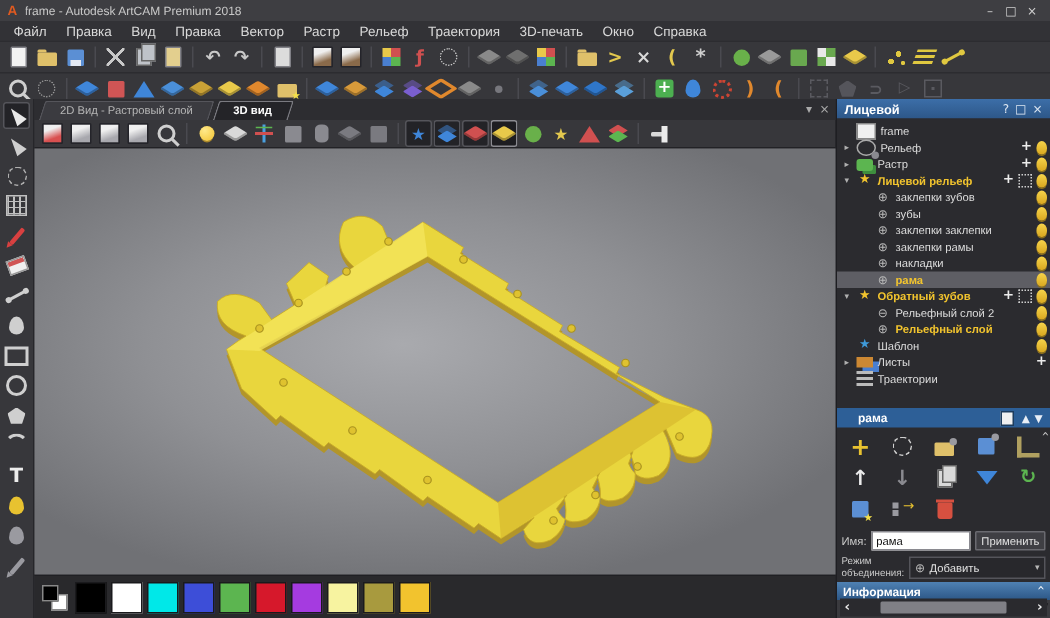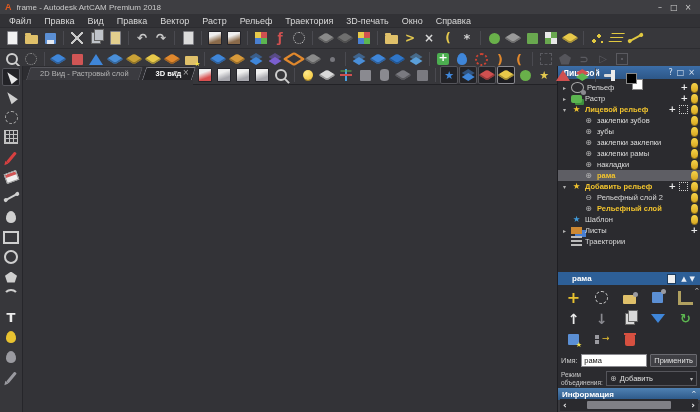--- a/index.html
+++ b/index.html
@@ -103,21 +103,21 @@
   .s-linknodes::before{content:"";position:absolute;width:4px;height:4px;background:#9a9aa0;left:0;top:0;box-shadow:0 5px 0 #9a9aa0}
   .s-linknodes::after{content:"→";position:absolute;right:-1px;top:-2px;color:var(--c,#e8c230);font-size:9px;font-family:"DejaVu Sans",sans-serif}
   .s-vectors{width:9px;height:9px;border:1px solid #aaa;border-radius:50%;position:relative}
   .s-vectors::after{content:"";position:absolute;width:5px;height:5px;border-radius:50%;background:#8a8a90;right:-3px;bottom:-3px}
   .s-raster{width:8px;height:8px;background:#5cb550;border-radius:2px;box-shadow:3px 3px 0 -1px #3e8f3e}
   .s-sheets{width:7px;height:7px;background:#cc8833;box-shadow:4px 3px 0 #4a7fd0}
   .s-spring{width:5px;height:11px;background:repeating-linear-gradient(180deg,#bbb 0 2px,#0000 2px 4px)}
   
   .mainrow{position:absolute;left:0;right:0;top:66px;bottom:0;display:flex}
   .lefttools{width:22px;background:#37373b;display:flex;flex-direction:column;align-items:center;padding-top:2px;gap:2px;border-right:1px solid #26262a}
-  .center{flex:1;display:flex;min-width:0}
+  .center{flex:1;display:flex;flex-direction:column;min-width:0}
   .tabrow{height:14px;background:#2d2d31;display:flex;align-items:flex-end;padding-left:5px;gap:3px;position:relative}
   .tab{position:relative;height:13px;padding:0 12px;display:flex;align-items:center;cursor:default}
   .tab::before{content:"";position:absolute;inset:0;background:#3b3b40;border:1px solid #55555b;border-bottom:none;transform:skewX(-18deg);border-radius:2px 2px 0 0}
   .tab.on::before{background:#242428;border-color:#7a7a80}
   .tlab{position:relative;font-size:7.5px;color:#b5b5b5;white-space:nowrap}
   .tab.on .tlab{color:#fff;font-weight:bold}
   .tabctl{position:absolute;right:4px;top:2px;display:flex;gap:5px;font-size:8px;color:#aaa;font-family:"DejaVu Sans",sans-serif}
   .viewbar{height:18px;background:#37373b;display:flex;align-items:center;gap:1px;padding:0 3px;border-bottom:1px solid #222226}
   .canvas{flex:1;position:relative;background:radial-gradient(ellipse 62% 58% at 46% 46%,#a9aaae 0%,#8f9094 52%,#707175 100%);overflow:hidden}
   .palette{height:28px;background:#29292c;display:flex;align-items:center;gap:3px;padding:0 5px;border-top:1px solid #1f1f23}
@@ -615,20 +615,26 @@
         <span class="ptitle">Лицевой</span>
         <span id="pheadicons" style="display:flex;gap:4px">
             <span class="phicon">?</span>
             <span class="phicon">□</span>
             <span class="phicon">×</span>
           </span>
       </div>
 
       <div class="ptree" id="ptree">
           <div class="trow" style="padding-left: 3px;">
+            <span class="texp"></span>
+            <span class="ticon s-doc"></span>
+            <span class="tlabel">frame</span>
+            <span class="tright"></span>
+          </div>
+          <div class="trow" style="padding-left: 3px;">
             <span class="texp">▸</span>
             <span class="ticon s-vectors"></span>
             <span class="tlabel">Рельеф</span>
             <span class="tright">
               <span class="r-plus">+</span>
               <span class="r-bulb"></span>
             </span>
           </div>
           <div class="trow" style="padding-left: 3px;">
             <span class="texp">▸</span>
@@ -693,21 +699,21 @@
             <span class="texp"></span>
             <span class="ticon s-pluscirc">⊕</span>
             <span class="tlabel grp">рама</span>
             <span class="tright">
               <span class="r-bulb"></span>
             </span>
           </div>
           <div class="trow" style="padding-left: 3px;">
             <span class="texp">▾</span>
             <span class="ticon s-star">★</span>
-            <span class="tlabel grp">Добавить рельеф</span>
+            <span class="tlabel grp">Обратный зубов</span>
             <span class="tright">
               <span class="r-plus">+</span>
               <span class="r-snap"></span>
               <span class="r-bulb"></span>
             </span>
           </div>
           <div class="trow" style="padding-left: 15px;">
             <span class="texp"></span>
             <span class="ticon s-minuscirc">⊖</span>
             <span class="tlabel">Рельефный слой 2</span>

